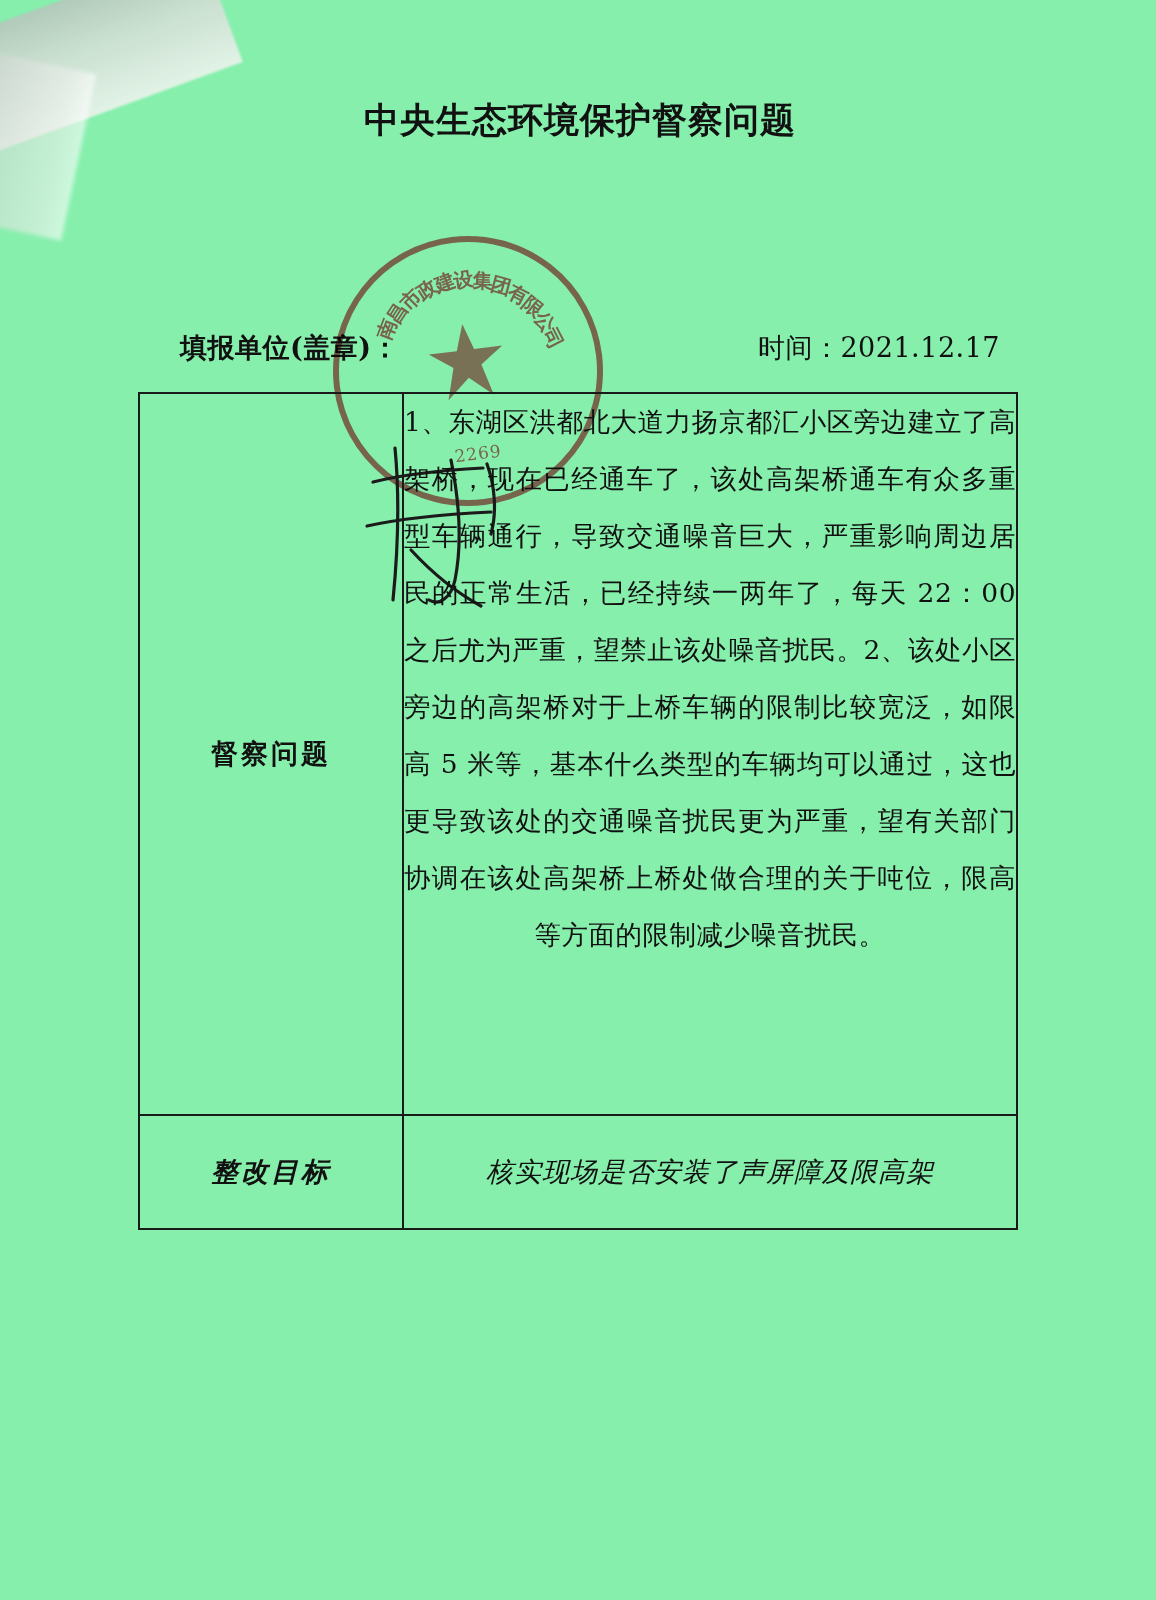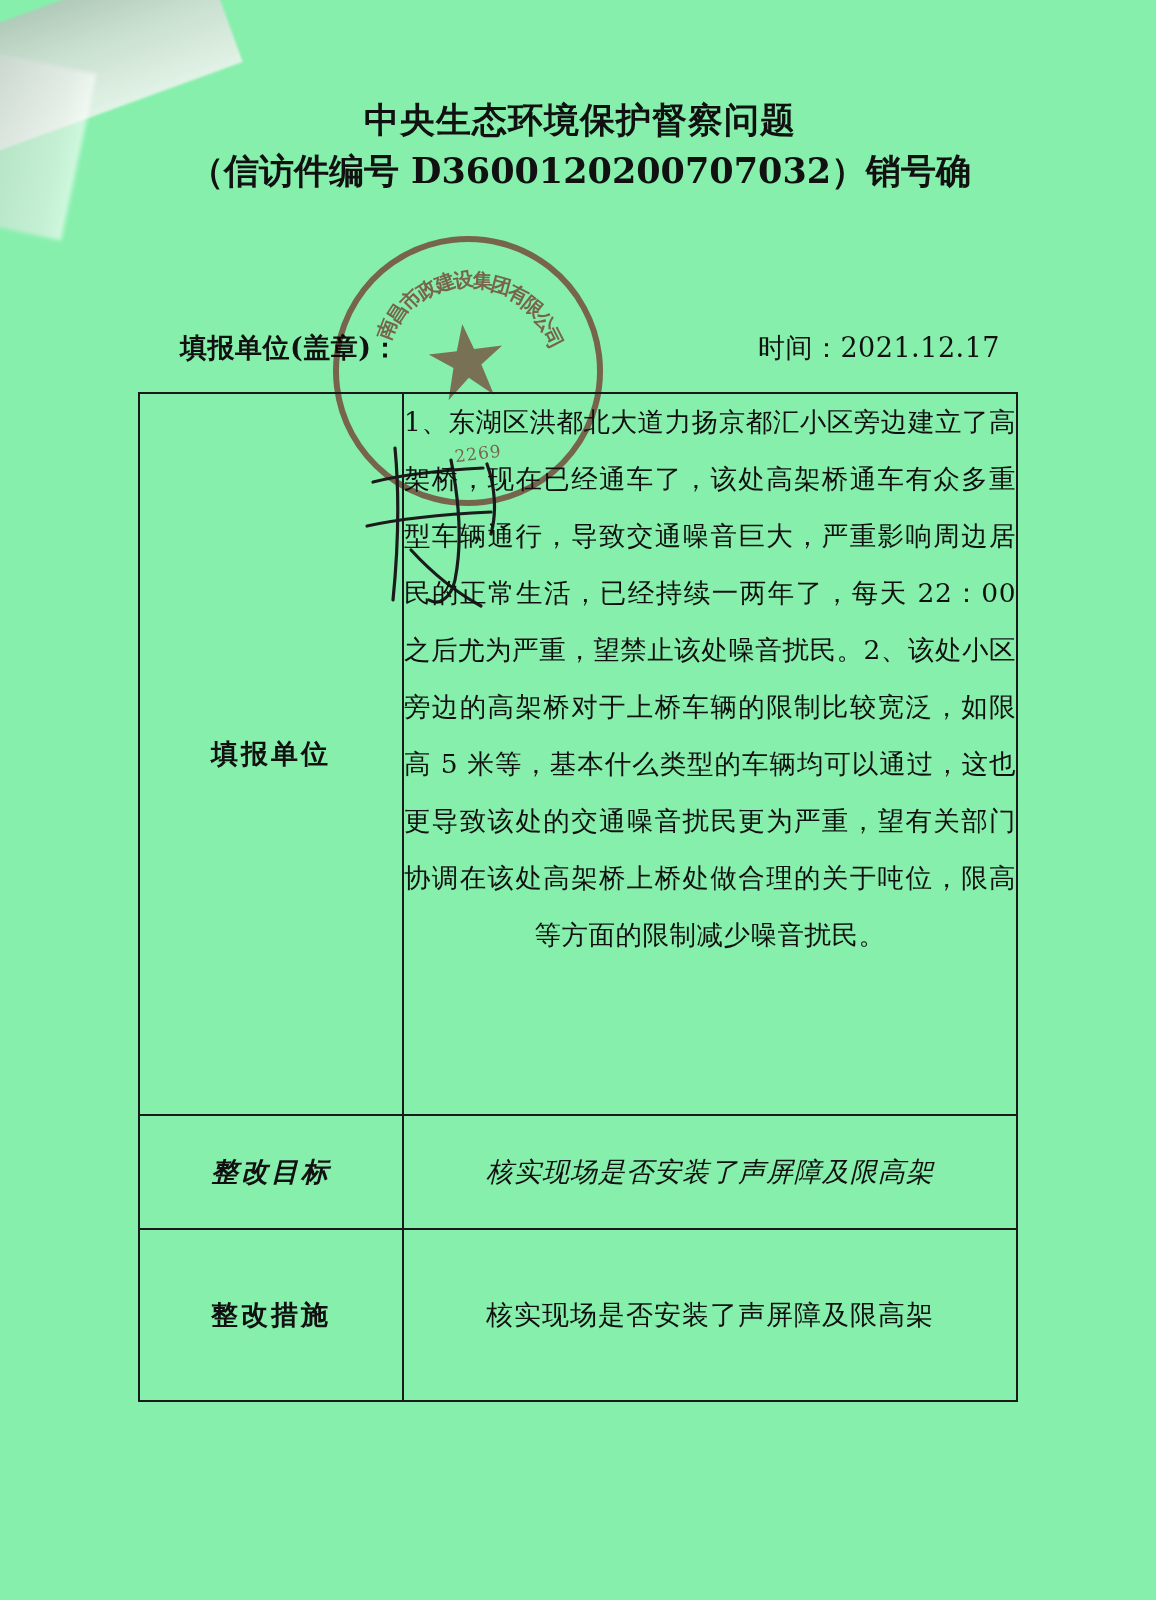--- a/index.html
+++ b/index.html
@@ -198,21 +198,20 @@
 </head>
 <body>
 
 <div class="page">
 
   <div class="scan-edge"></div>
   <div class="scan-edge2"></div>
 
   <div class="title-block">
     <span class="title-line l1">中央生态环境保护督察问题</span>
-    <span class="title-line l2">（信访件编号 D3600120200707032）销号确</span>
   </div>
 
   <div class="meta-row">
     <div class="meta-left">填报单位(盖章)：</div>
     <div class="meta-right">时间：2021.12.17</div>
   </div>
 
   <div class="seal">
     <div class="seal-text-top">
       <span style="transform: rotate(-62deg) translate(0,-104px) rotate(0deg);">南</span>
@@ -239,33 +238,27 @@
       <path d="M12 96 C48 88, 96 84, 136 82"></path>
       <path d="M96 30 C104 70, 108 110, 100 150 C96 168, 84 176, 74 170"></path>
       <path d="M132 34 C140 56, 142 82, 136 104"></path>
       <path d="M56 120 C80 146, 104 164, 126 176"></path>
     </g>
   </svg>
 
   <table class="doc-table">
     <tbody>
       <tr class="row-problem">
-        <td class="label-cell">填报单位</td>
+        <td class="label-cell">督察问题</td>
         <td class="content-cell">
           <p class="para">1、东湖区洪都北大道力扬京都汇小区旁边建立了高架桥，现在已经通车了，该处高架桥通车有众多重型车辆通行，导致交通噪音巨大，严重影响周边居民的正常生活，已经持续一两年了，每天 22：00 之后尤为严重，望禁止该处噪音扰民。2、该处小区旁边的高架桥对于上桥车辆的限制比较宽泛，如限高 5 米等，基本什么类型的车辆均可以通过，这也更导致该处的交通噪音扰民更为严重，望有关部门协调在该处高架桥上桥处做合理的关于吨位，限高等方面的限制减少噪音扰民。</p>
         </td>
       </tr>
       <tr class="row-goal">
         <td class="label-cell">整改目标</td>
         <td class="content-cell">
           <p class="center-line">核实现场是否安装了声屏障及限高架</p>
         </td>
       </tr>
-      <tr class="row-measure">
-        <td class="label-cell">整改措施</td>
-        <td class="content-cell">
-          <p class="center-line">核实现场是否安装了声屏障及限高架</p>
-        </td>
-      </tr>
     </tbody>
   </table>
 
 </div>
 
 </body></html>

